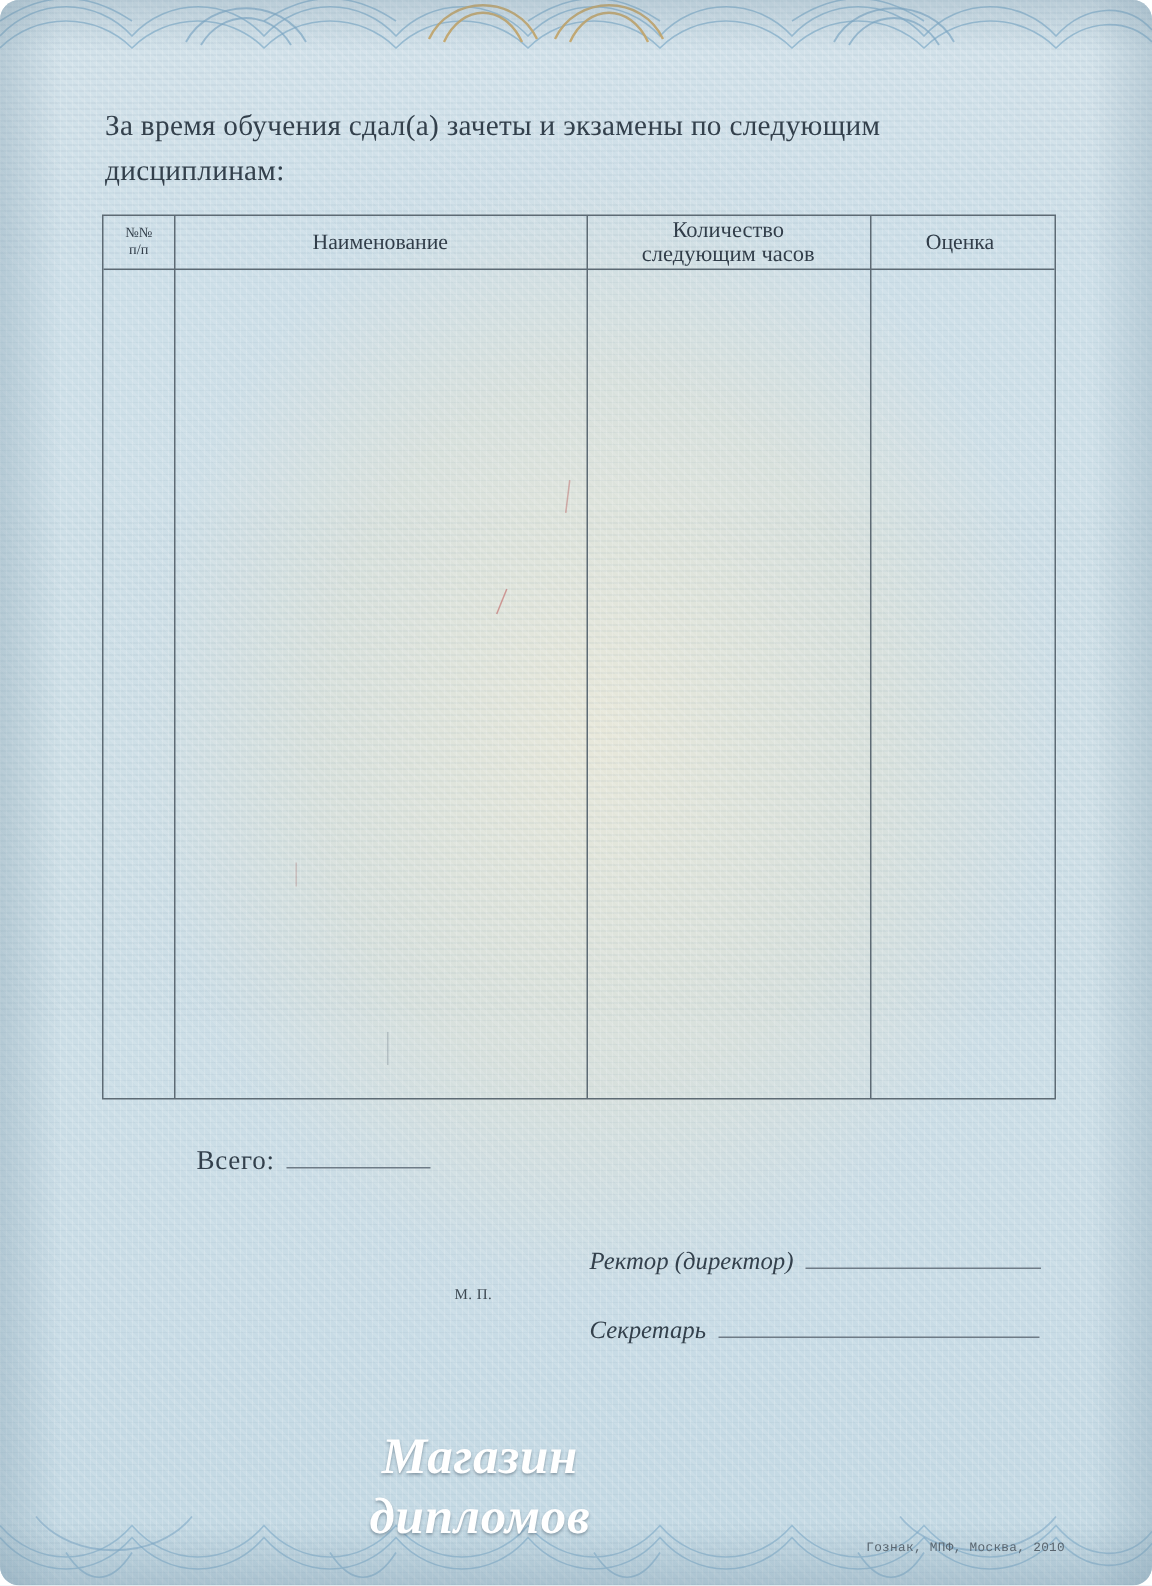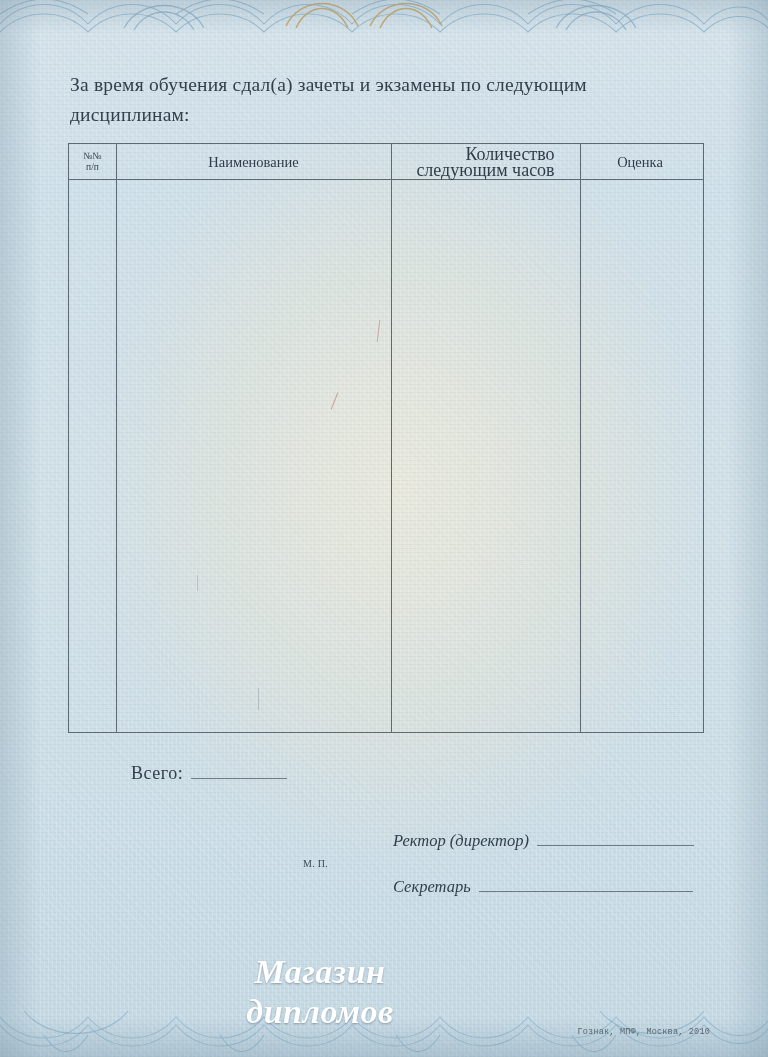--- a/index.html
+++ b/index.html
@@ -7,20 +7,21 @@
     padding: 0;
     background: #ffffff;
   }
   .page {
     position: relative;
     width: 768px;
     height: 1057px;
     overflow: hidden;
     background: #cfe0e8;
     font-family: "Liberation Serif", serif;
+    border-radius: 13px;
   }
   
   .paper-base {
     position: absolute;
     inset: 0;
     background:
       radial-gradient(ellipse 420px 520px at 52% 46%, rgba(236,233,216,0.85) 0%, rgba(225,226,212,0.55) 45%, rgba(205,219,228,0.15) 72%, rgba(198,216,226,0) 85%),
       linear-gradient(180deg, #d3e2ea 0%, #cddfe8 18%, #cfe0e7 50%, #c9dce6 82%, #c2d8e3 100%);
   }
   .paper-texture {
@@ -103,21 +104,21 @@
     justify-content: center;
     text-align: center;
     color: #313d49;
     font-size: 14.5px;
     line-height: 16px;
     box-sizing: border-box;
     padding: 0 3px;
   }
   .ch0 { left: 0px; width: 47px; font-size: 9.5px; line-height: 11px; }
   .ch1 { left: 47px; width: 275px; }
-  .ch2 { left: 322px; width: 189px; font-size: 18px; text-align: right; }
+  .ch2 { left: 322px; width: 189px; font-size: 15px; }
   .ch3 { left: 500px; width: 123px; padding-left: 22px; }
 
   
   .total {
     position: absolute;
     left: 131px;
     top: 763px;
     font-size: 18px;
     color: #33404c;
     letter-spacing: 0.5px;

